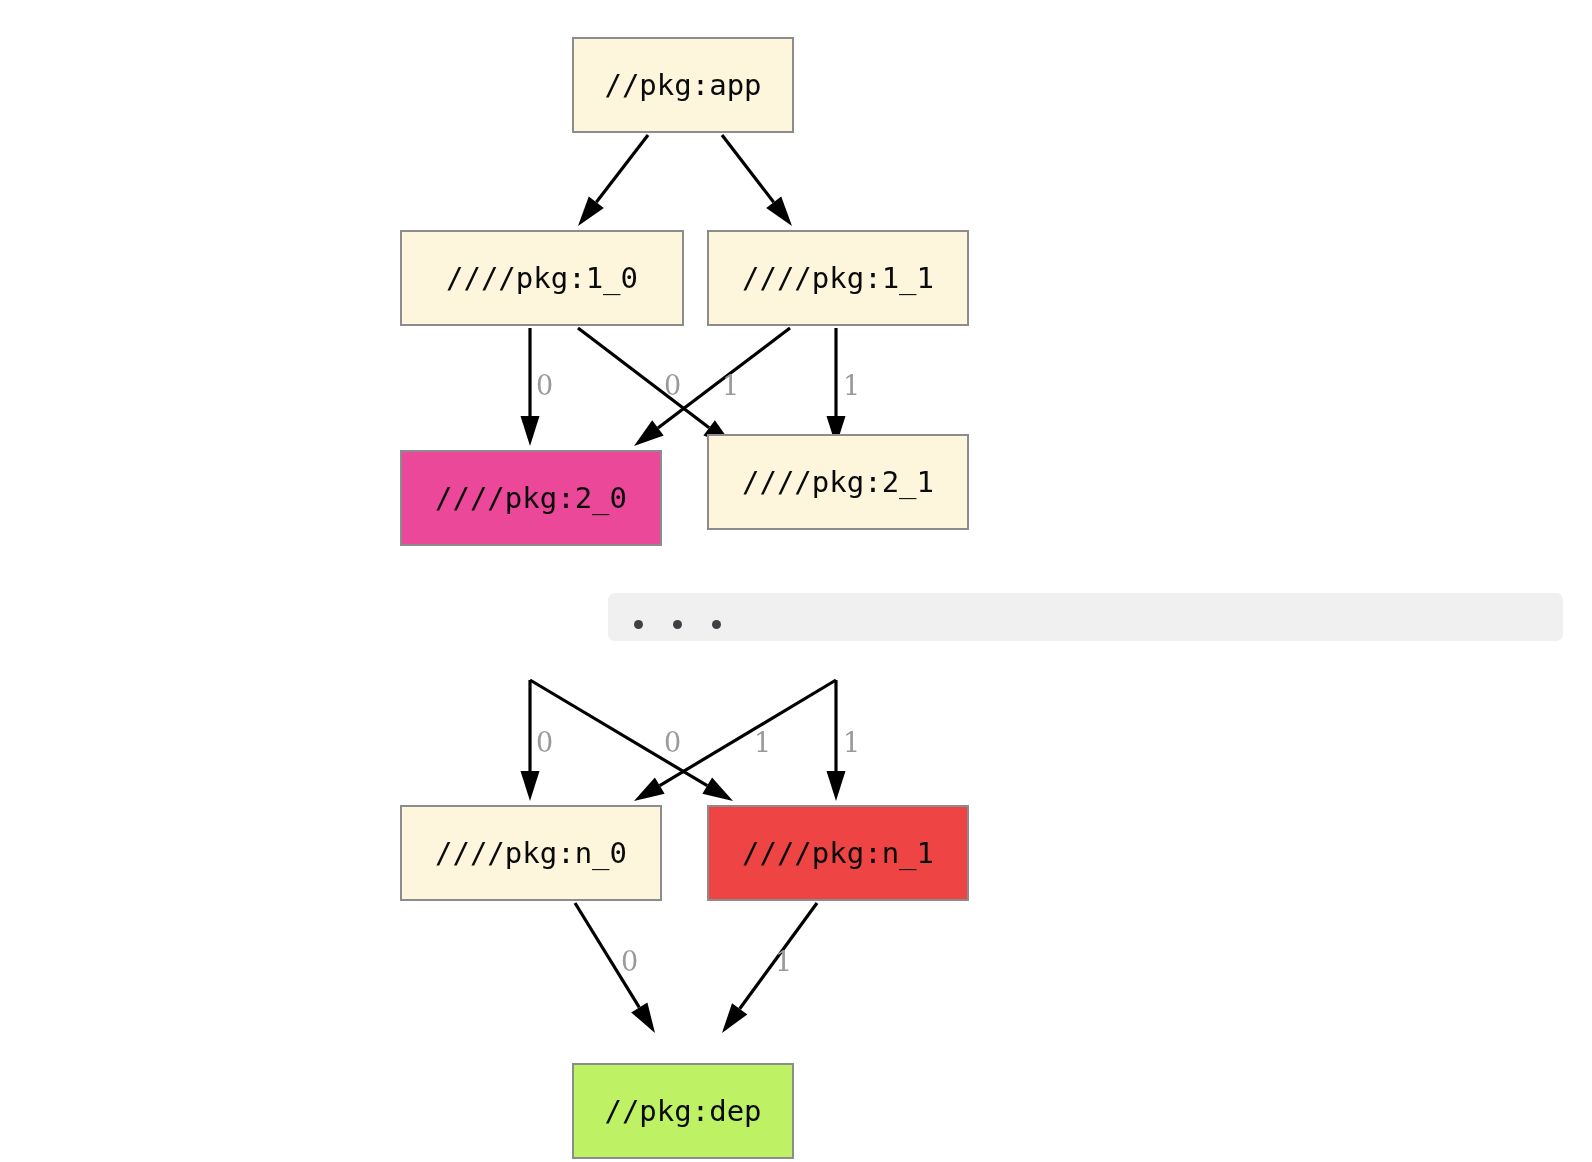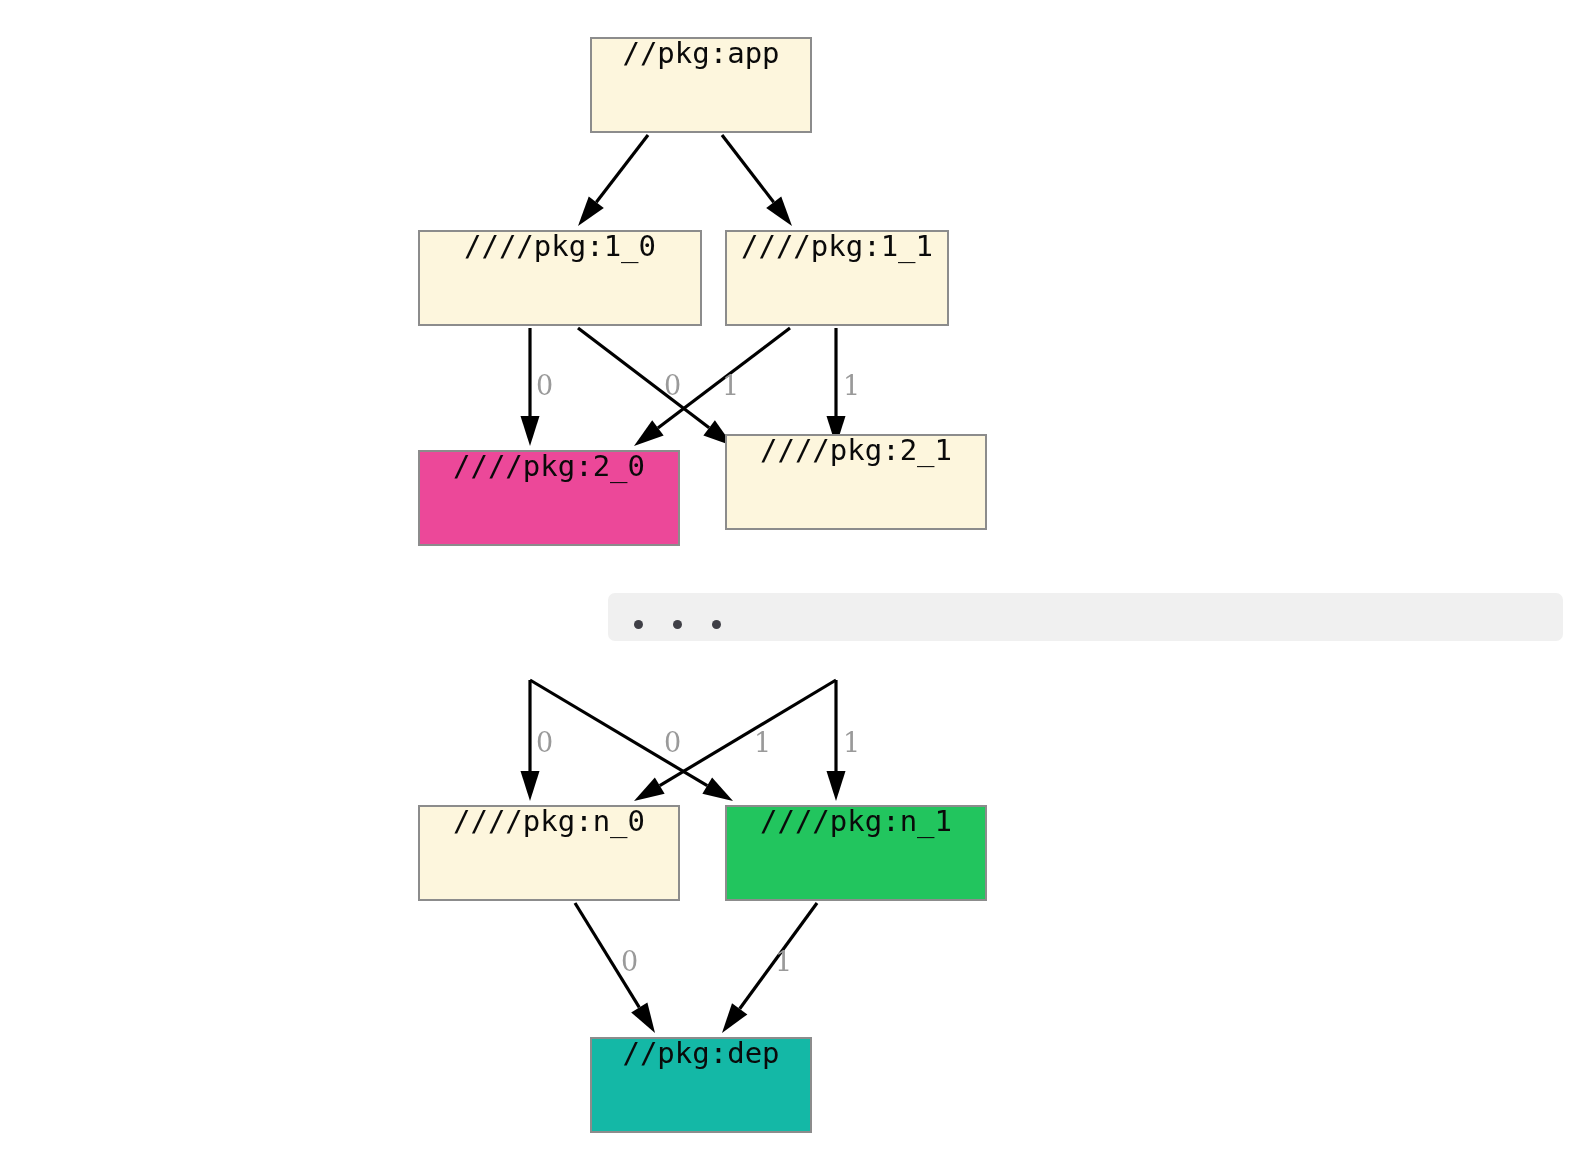--- a/index.html
+++ b/index.html
@@ -22,23 +22,23 @@
     width: 1592px;
     height: 1162px;
   }
   
   .node {
     position: absolute;
     box-sizing: border-box;
     background: #fdf6dd;
     border: 2px solid #737373;
     display: flex;
+    align-items: center;
     justify-content: center;
     z-index: 3;
-    margin-left: 18px;
   }
   .node-label {
     font-family: "DejaVu Sans Mono", "Liberation Mono", monospace;
     font-size: 29px;
     font-weight: 400;
     color: #0a0a0a;
     letter-spacing: 0px;
     white-space: pre;
     line-height: 1;
   }
@@ -134,36 +134,36 @@
       <polygon class="edge-head" points="722,1033 732.0302820188193,1003.1731087335111 747.3707133417194,1014.3834239310149" fill="#000000"></polygon>
     </svg>
 
   <div id="nodes-layer">
       <div class="node" style="left: 572px; top: 37px; width: 222px; height: 96px; background: rgb(253, 246, 221); border-color: rgb(140, 140, 140);">
         <span class="node-label">//pkg:app</span>
       </div>
       <div class="node" style="left: 400px; top: 230px; width: 284px; height: 96px; background: rgb(253, 246, 221); border-color: rgb(140, 140, 140);">
         <span class="node-label">////pkg:1_0</span>
       </div>
-      <div class="node" style="left: 707px; top: 230px; width: 224px; height: 96px; background: rgb(253, 246, 221); border-color: rgb(140, 140, 140);">
+      <div class="node" style="left: 707px; top: 230px; width: 262px; height: 96px; background: rgb(253, 246, 221); border-color: rgb(140, 140, 140);">
         <span class="node-label">////pkg:1_1</span>
       </div>
       <div class="node" style="left: 400px; top: 450px; width: 262px; height: 96px; background: #ec4899; border-color: rgb(140, 140, 140);">
         <span class="node-label">////pkg:2_0</span>
       </div>
       <div class="node" style="left: 707px; top: 434px; width: 262px; height: 96px; background: rgb(253, 246, 221); border-color: rgb(140, 140, 140);">
         <span class="node-label">////pkg:2_1</span>
       </div>
       <div class="node" style="left: 400px; top: 805px; width: 262px; height: 96px; background: rgb(253, 246, 221); border-color: rgb(140, 140, 140);">
         <span class="node-label">////pkg:n_0</span>
       </div>
-      <div class="node" style="left: 707px; top: 805px; width: 262px; height: 96px; background: #22c55e; border-color: rgb(140, 140, 140);">
+      <div class="node" style="left: 707px; top: 805px; width: 262px; height: 96px; background: #ef4444; border-color: rgb(140, 140, 140);">
         <span class="node-label">////pkg:n_1</span>
       </div>
-      <div class="node" style="left: 572px; top: 1037px; width: 222px; height: 96px; background: #14b8a6; border-color: rgb(140, 140, 140);">
+      <div class="node" style="left: 572px; top: 1063px; width: 222px; height: 96px; background: #bef264; border-color: rgb(140, 140, 140);">
         <span class="node-label">//pkg:dep</span>
       </div>
     </div>
   <div id="edge-labels-layer">
       <div class="edge-label" style="left: 536px; top: 372px; color: rgb(154, 154, 154);">0</div>
       <div class="edge-label" style="left: 664px; top: 372px; color: rgb(154, 154, 154);">0</div>
       <div class="edge-label" style="left: 722px; top: 372px; color: rgb(154, 154, 154);">1</div>
       <div class="edge-label" style="left: 843px; top: 372px; color: rgb(154, 154, 154);">1</div>
       <div class="edge-label" style="left: 536px; top: 729px; color: rgb(154, 154, 154);">0</div>
       <div class="edge-label" style="left: 664px; top: 729px; color: rgb(154, 154, 154);">0</div>

